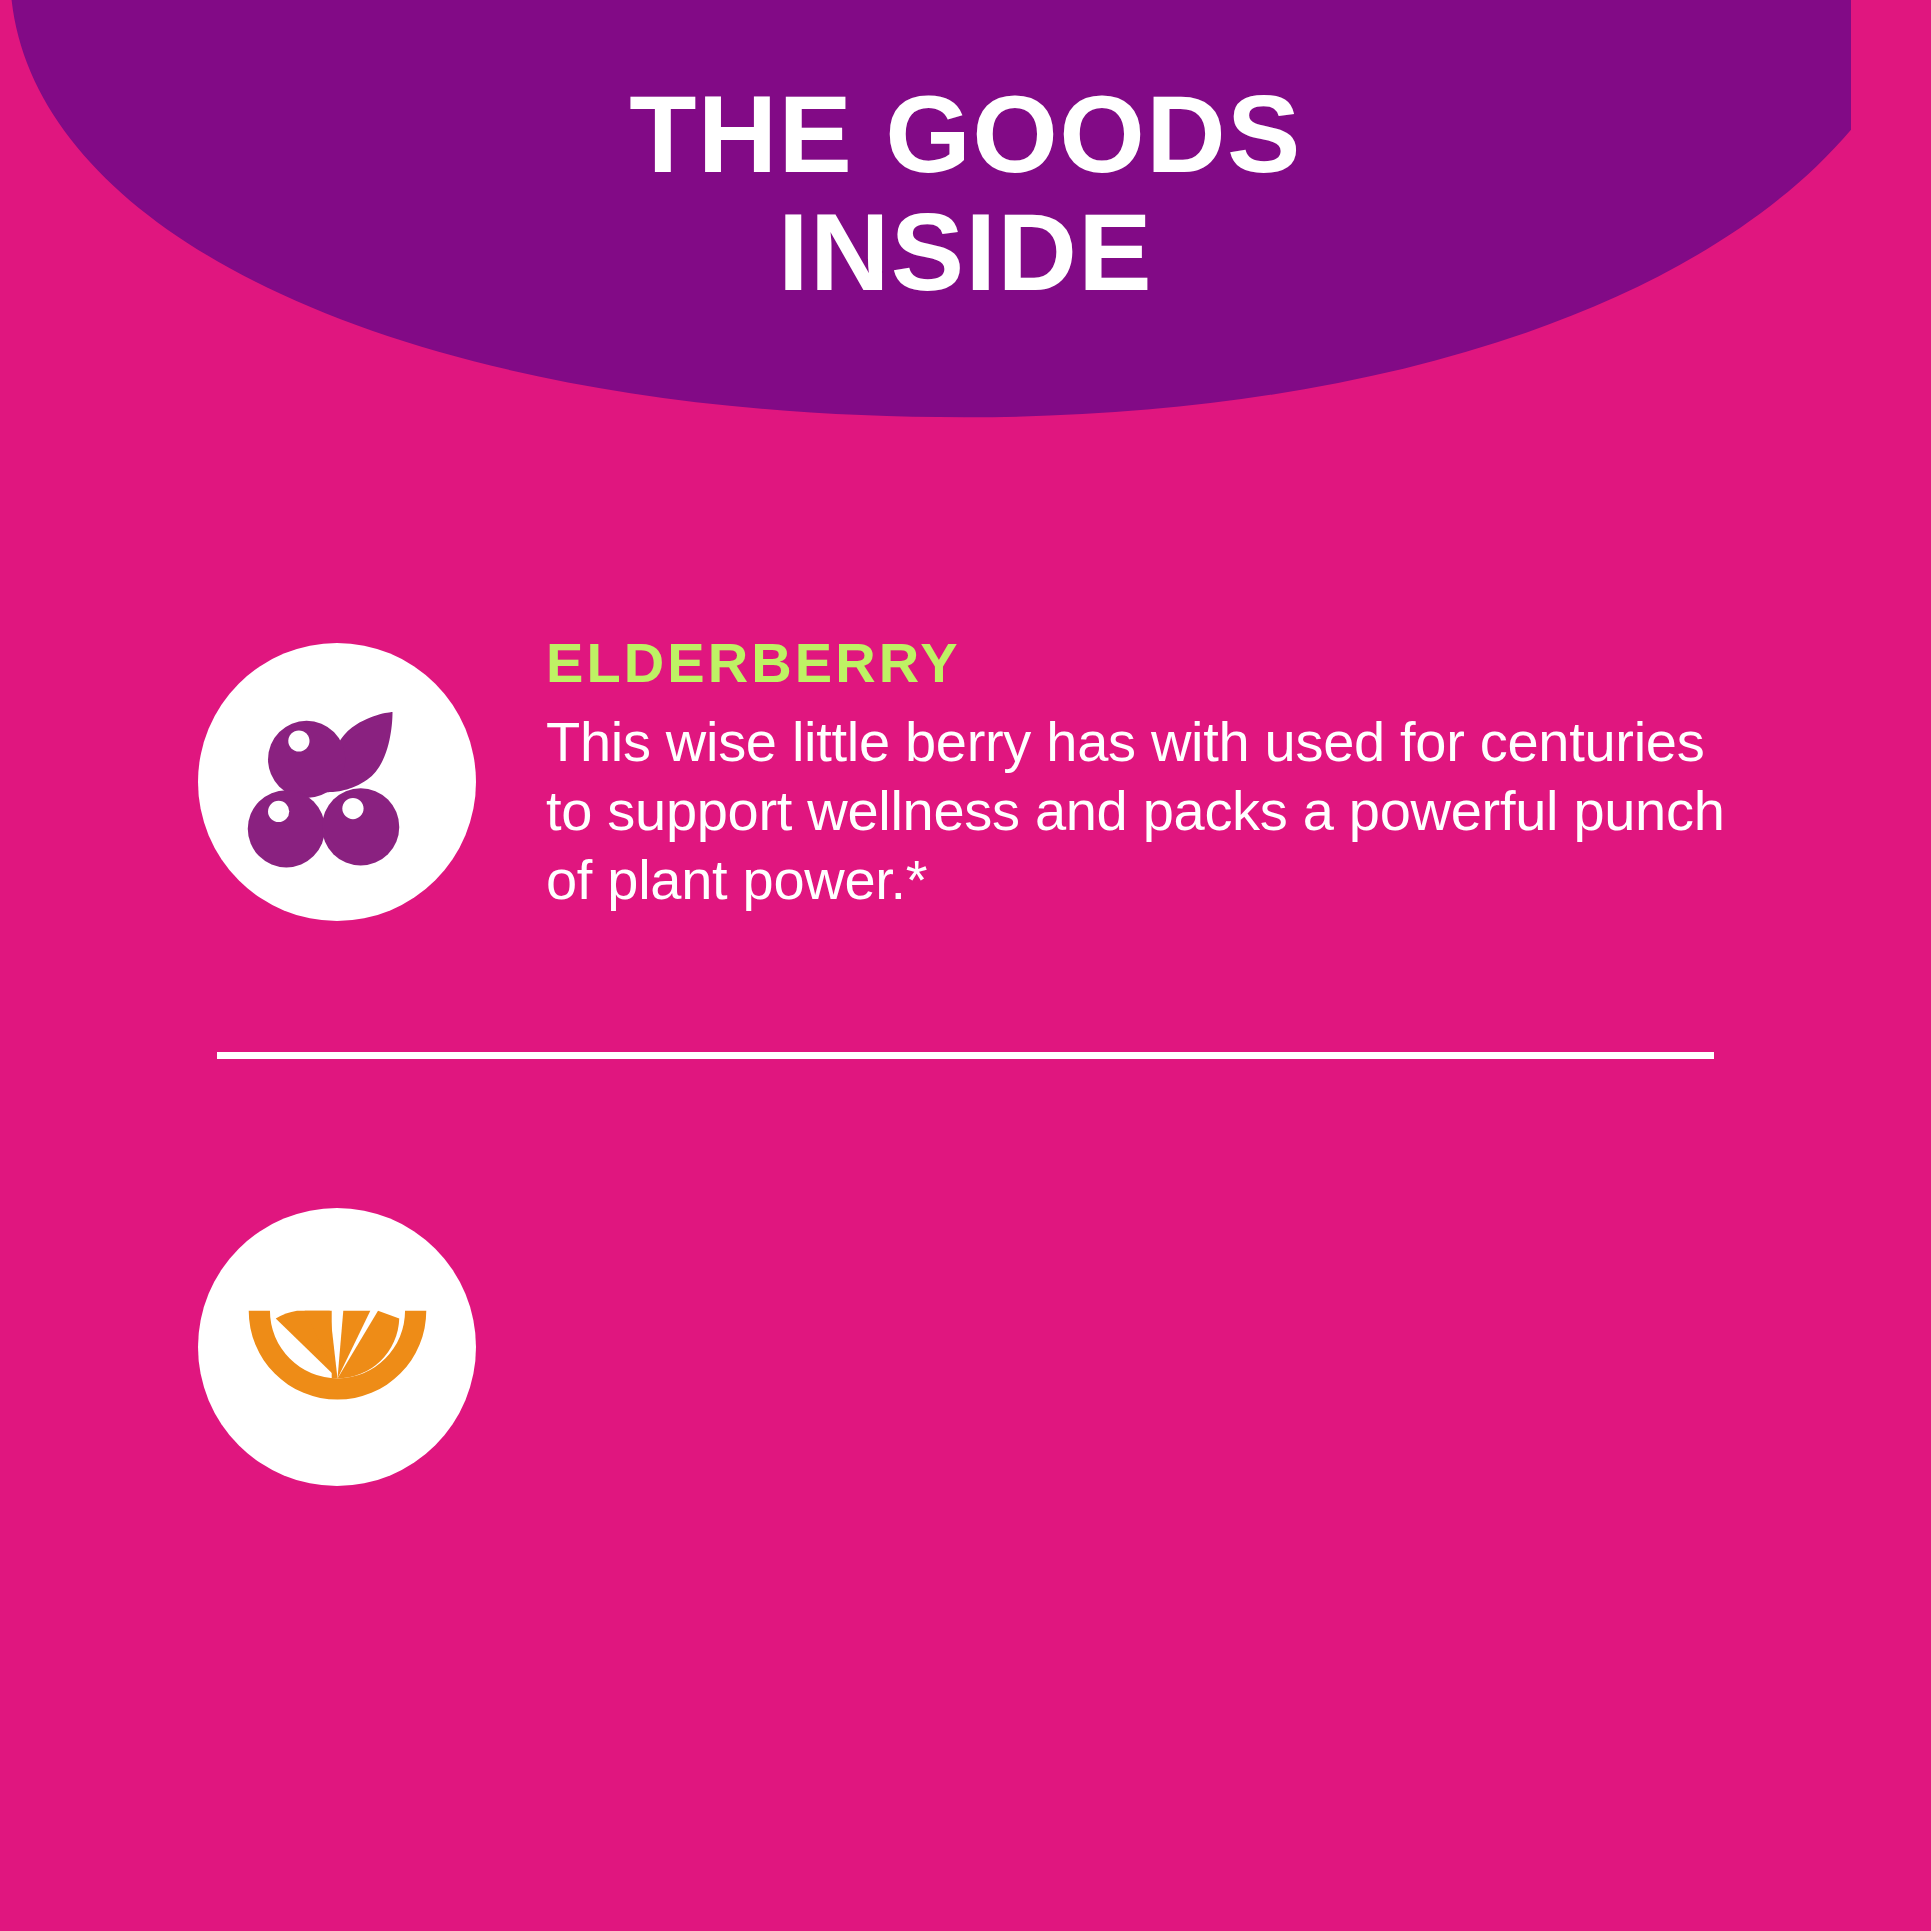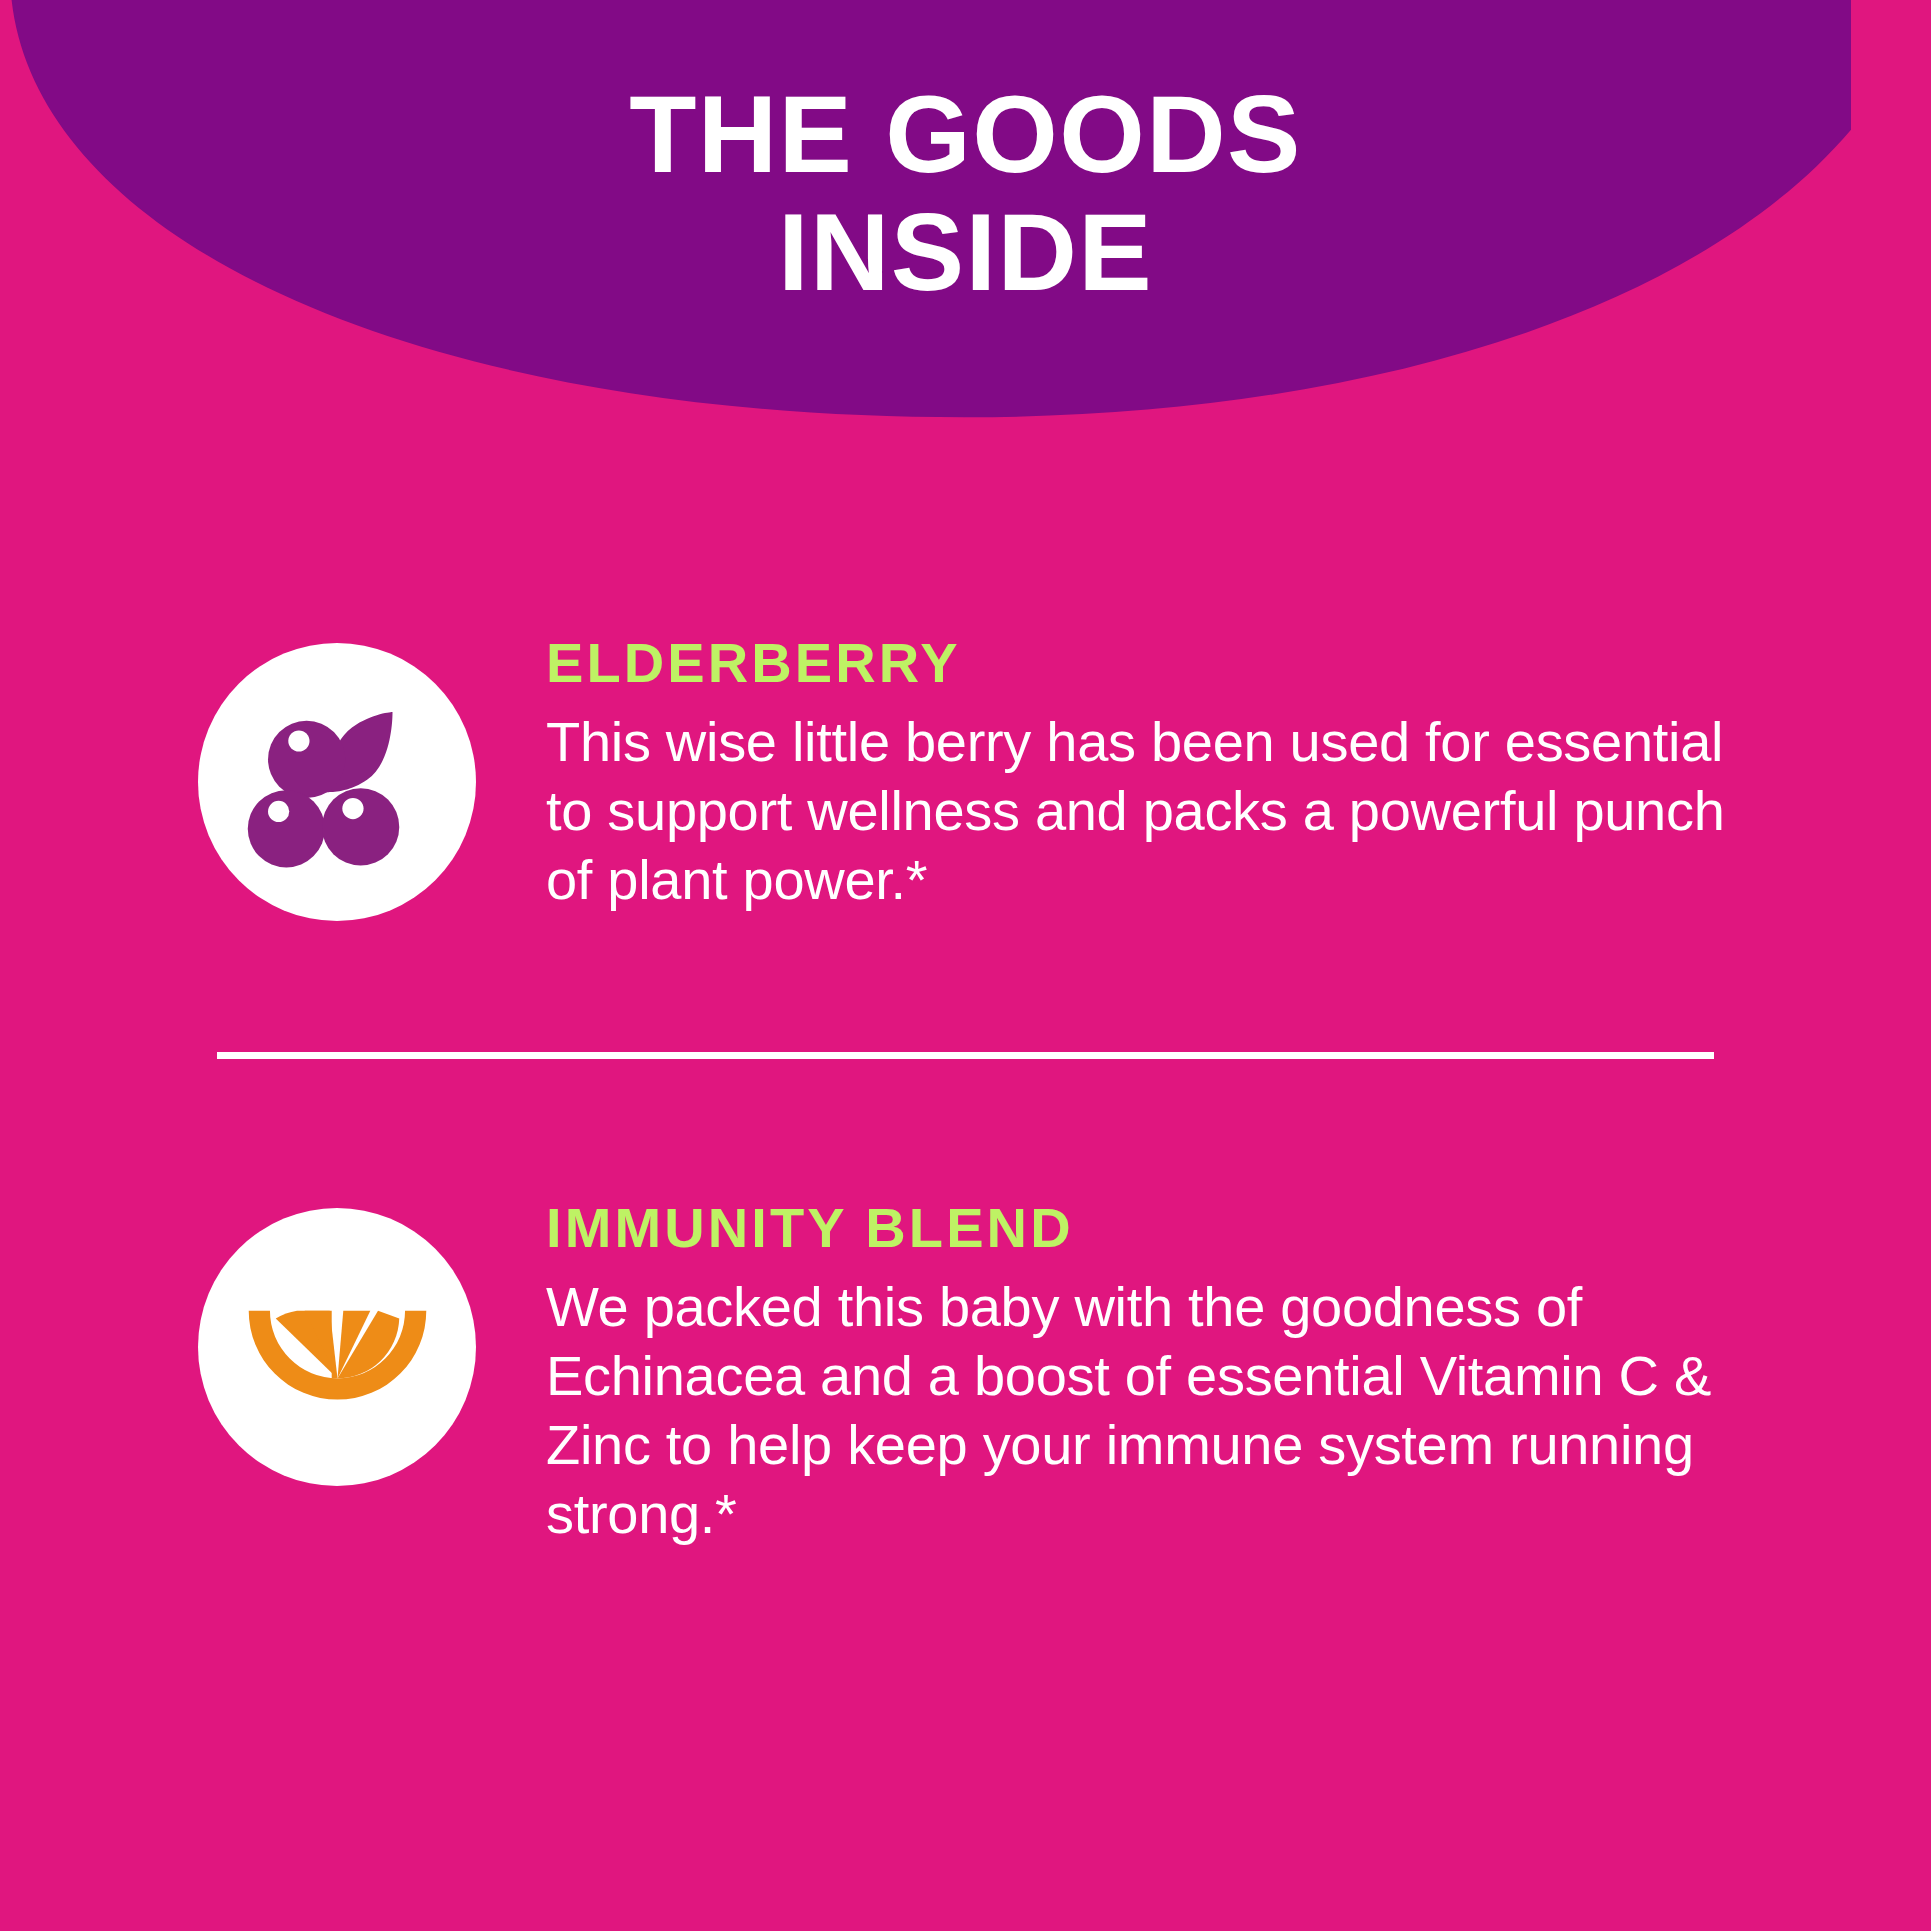--- a/index.html
+++ b/index.html
@@ -165,21 +165,21 @@
           <circle cx="47" cy="148" r="40" fill="#8A2180"></circle>
           <circle cx="39" cy="130" r="11" fill="#FFFFFF"></circle>
 
           <circle cx="124" cy="146" r="40" fill="#8A2180"></circle>
           <circle cx="116" cy="127" r="11" fill="#FFFFFF"></circle>
         </svg>
       </div>
 
       <div class="row-text">
         <h2 class="row-heading">ELDERBERRY</h2>
-        <p class="row-body">This wise little berry has been used for essential to support wellness and packs a powerful punch of plant power.*</p>
+        <p class="row-body">This wise little berry has with used for centuries to support wellness and packs a powerful punch of plant power.*</p>
       </div>
     </div>
 
     <div class="spacer-a"></div>
 
     <div class="divider-wrap">
       <div class="divider"></div>
     </div>
 
     <div class="spacer-b"></div>
@@ -195,21 +195,17 @@
                    A 70 70 0 0 1 30 62
                    Z" fill="#EE8C17"></path>
 
           <path d="M 100 132 L 36 70 A 64 64 0 0 1 58 62 L 92 62 Z" fill="#EE8C17"></path>
           <path d="M 100 132 L 66 62 L 94 62 L 94 132 Z" fill="#EE8C17"></path>
           <path d="M 100 132 L 106 62 L 134 62 L 100 132 Z" fill="#EE8C17"></path>
           <path d="M 100 132 L 142 62 L 164 70 A 64 64 0 0 1 100 132 Z" fill="#EE8C17"></path>
         </svg>
       </div>
 
-      <div class="row-text">
-        <h2 class="row-heading">IMMUNITY BLEND</h2>
-        <p class="row-body row-body-wide">We packed this baby with the goodness of Echinacea and a boost of essential Vitamin C &amp; Zinc to help keep your immune system running strong.*</p>
-      </div>
     </div>
 
   </div>
 </div>
 
 
 </body></html>

